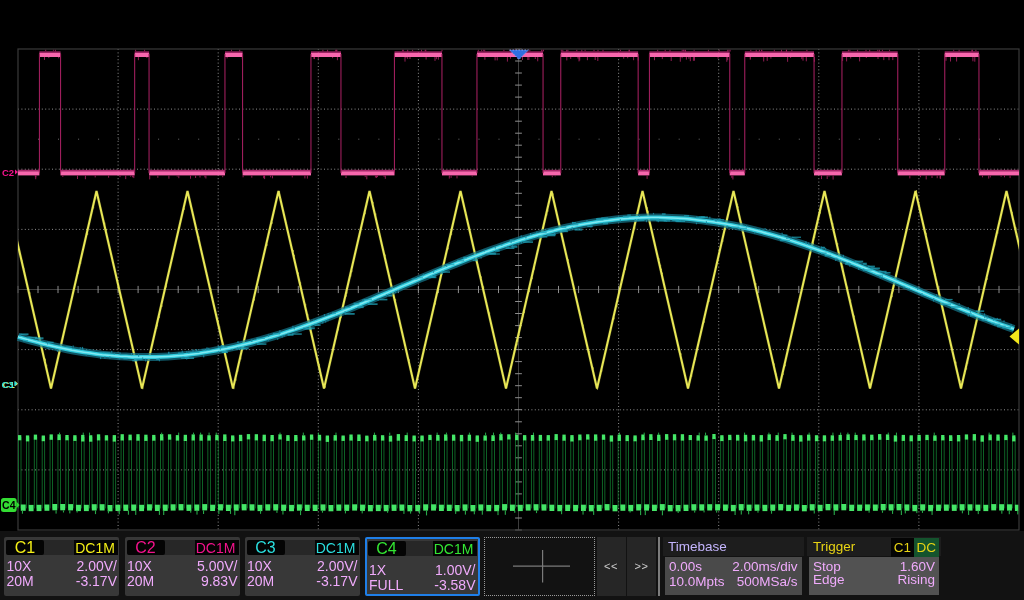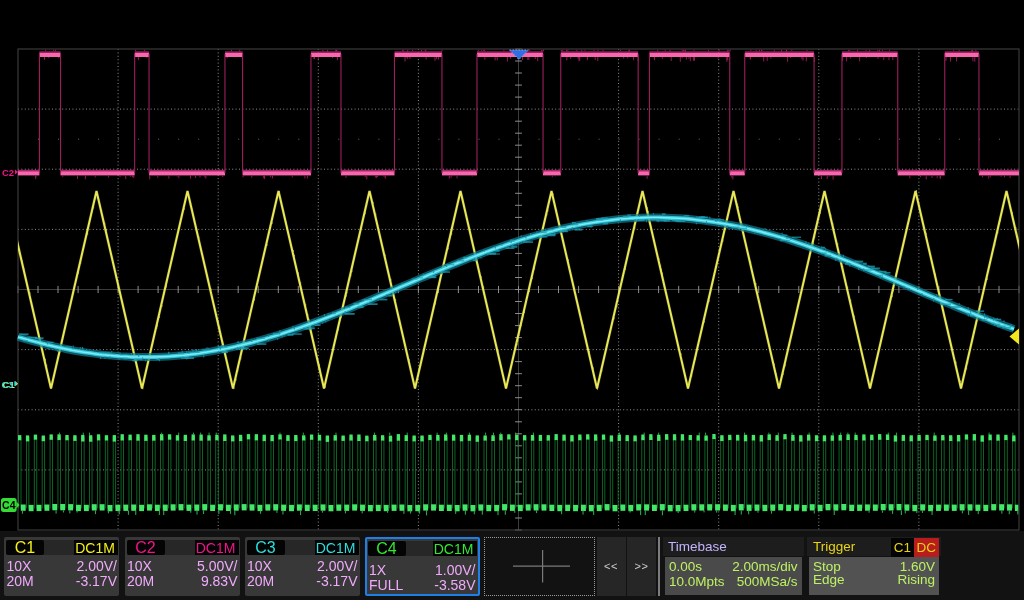--- a/index.html
+++ b/index.html
@@ -12,21 +12,21 @@
  font-size:16px;text-align:center;line-height:15px}
 .chcpl{position:absolute;right:0;top:0;width:44px;height:15.5px;background:#040404;font-size:14px;
  text-align:center;line-height:16px;padding-right:2px}
 .chrow{position:absolute;left:2.5px;right:2px;height:18px;color:#f0abfc;font-size:14px;line-height:18px}
 .chrow .rv{float:right}
 .r2{top:20px}.r3{top:35px}
 .ibtn{position:absolute;top:6px;width:29px;height:59px;background:#262626;color:#e8e8e8;
  font-size:11px;text-align:center;line-height:59px;letter-spacing:0.5px}
 .tbox{position:absolute;top:6px;height:59px}
 .thdr{position:absolute;left:0;top:0;right:0;height:19px;background:#1d1d1d;font-size:13.5px;line-height:19px}
-.tdata{position:absolute;left:2px;right:2px;top:19.5px;bottom:1px;font-size:13.5px;color:#bef264}
+.tdata{position:absolute;left:2px;right:2px;top:19.5px;bottom:1px;font-size:13.5px;color:#f0abfc}
 .trow{position:absolute;left:4px;right:4px;height:19px;line-height:19px}
 .trow .rv{float:right}
 </style></head>
 <body>
 <svg width="1024" height="600" style="position:absolute;left:0;top:0">
 <defs>
       <clipPath id="gc">
         <rect x="18" y="49" width="1001" height="481"></rect>
       </clipPath>
     </defs>
@@ -1564,20 +1564,20 @@
   <div class="tbox" style="left:663px;width:140.5px">
     <div class="thdr" style="color:#c4b5fd;padding-left:5px">Timebase</div>
     <div class="tdata" style="background:#4a4a4a">
       <div class="trow" style="top:0">0.00s<span class="rv">2.00ms/div</span></div>
       <div class="trow" style="top:15px">10.0Mpts<span class="rv">500MSa/s</span></div>
     </div>
   </div>
   <div class="tbox" style="left:807px;width:134px">
     <div class="thdr" style="color:#e8d414;padding-left:6px">Trigger
       <span style="position:absolute;right:27px;top:0.5px;background:#040404;padding:0 3px;color:#e8d414">C1</span>
-      <span style="position:absolute;right:2px;top:0.5px;background:#b91c1c;padding:0 3px;color:#e8d414">DC</span>
+      <span style="position:absolute;right:2px;top:0.5px;background:#14532d;padding:0 3px;color:#e8d414">DC</span>
     </div>
     <div class="tdata" style="background:#525252">
       <div class="trow" style="top:0">Stop<span class="rv">1.60V</span></div>
       <div class="trow" style="top:13px">Edge<span class="rv">Rising</span></div>
     </div>
   </div>
 </div>
 
 </body></html>

